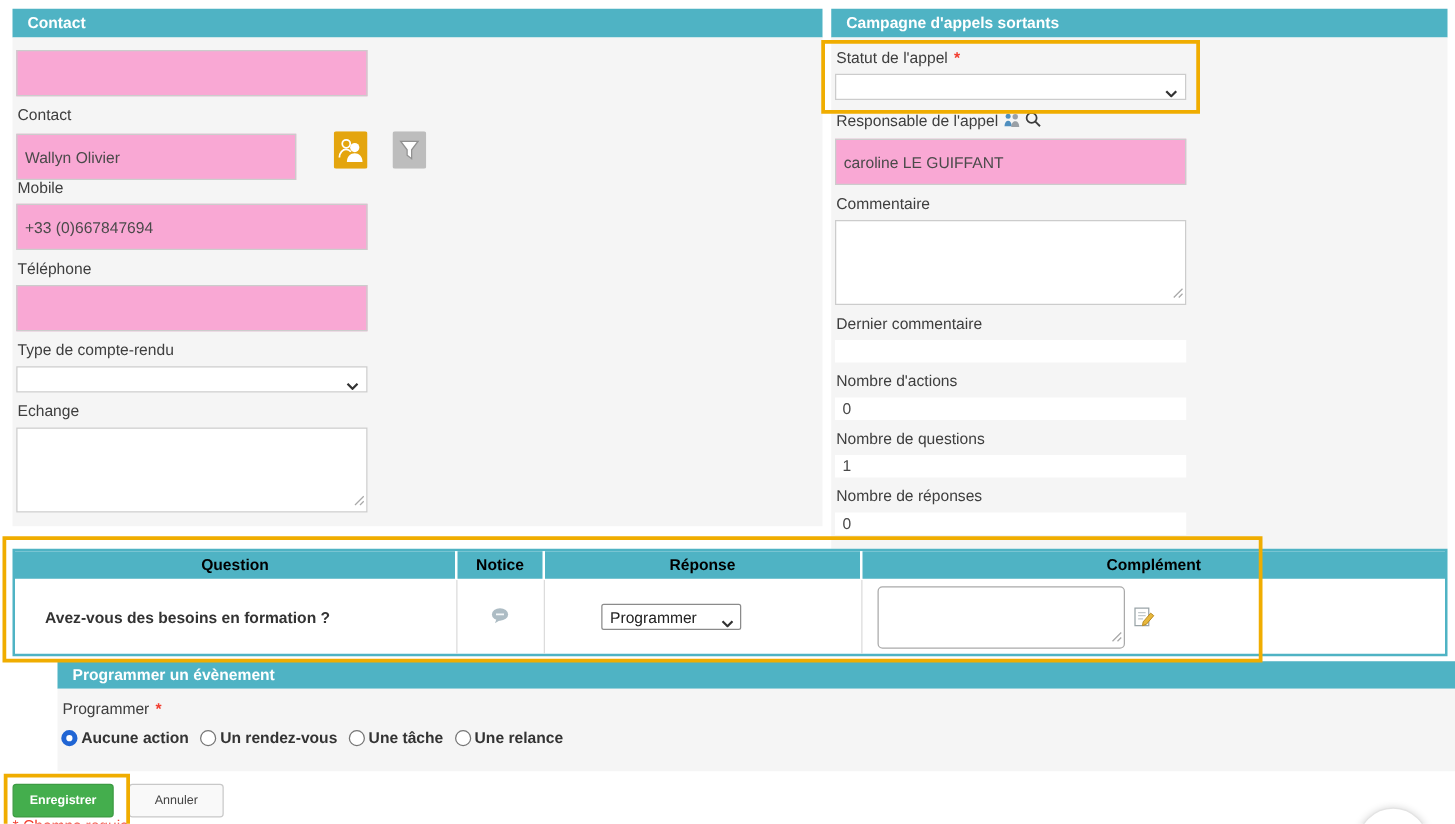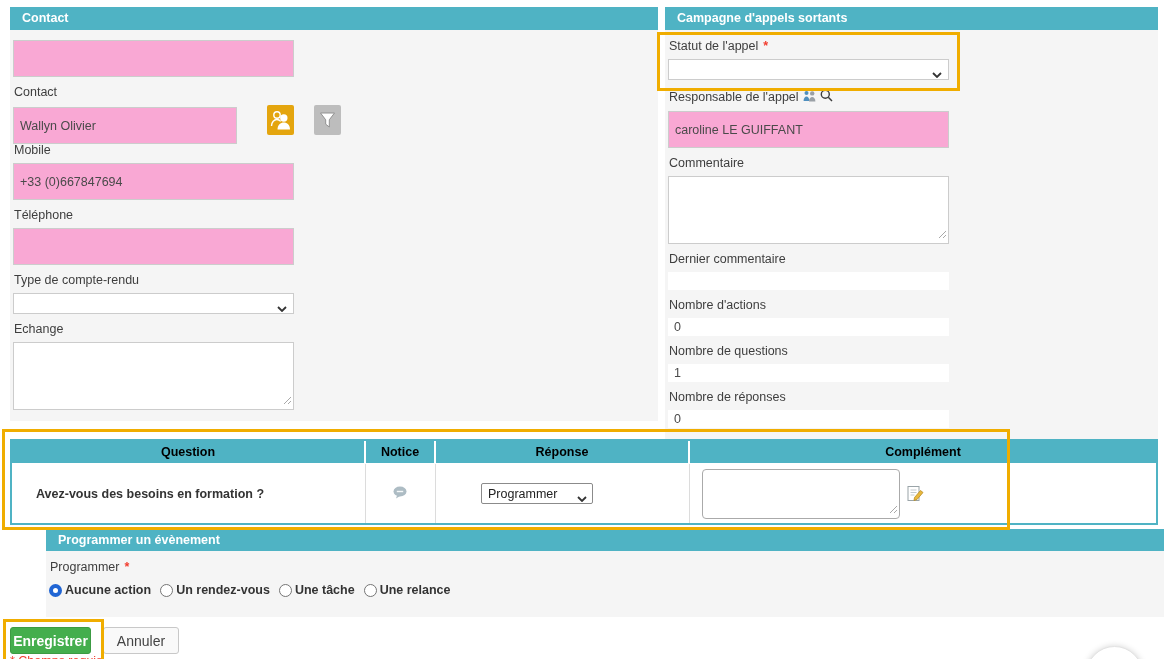--- a/index.html
+++ b/index.html
@@ -74,21 +74,21 @@
   .radio-row{display:flex;align-items:center;margin-top:9px;font-size:12.5px;color:#333;}
   .radio-opt{display:flex;align-items:flex-end;margin-right:9px;cursor:pointer;font-weight:bold;}
   .radio{
     box-sizing:border-box;width:13px;height:13px;border-radius:50%;
     border:1px solid #757575;background:#fff;margin-right:3px;flex:none;
   }
   .radio.selected{border:4px solid #2065d4;}
 
   
   .required-note{position:absolute;left:10px;top:609px;color:#f23c2e;text-decoration:underline;font-size:12.5px;margin-top:45px;}
-  .btn{position:absolute;top:627px;height:27px;box-sizing:border-box;border-radius:3px;font-size:14px;
+  .btn{position:absolute;top:627px;height:27px;box-sizing:border-box;border-radius:3px;font-size:10px;
        display:flex;align-items:center;justify-content:center;cursor:pointer;font-family:inherit;text-align:center;}
   .btn-save{left:10px;width:81px;background:#44ae4d;border:1px solid #3c9b43;color:#fff;font-weight:bold;}
   .btn-cancel{left:103px;width:76px;background:#f9f9f9;border:1px solid #c8c8c8;color:#444;}
 
   
   .gold-box{position:absolute;border:3px solid #f0ad00;pointer-events:none;z-index:50;}
   #ann-statut{left:657px;top:32px;width:297px;height:53px;}
   #ann-table{left:2px;top:429px;width:1002px;height:95px;}
   #ann-save{left:3px;top:619px;width:95px;height:40px;}
 

